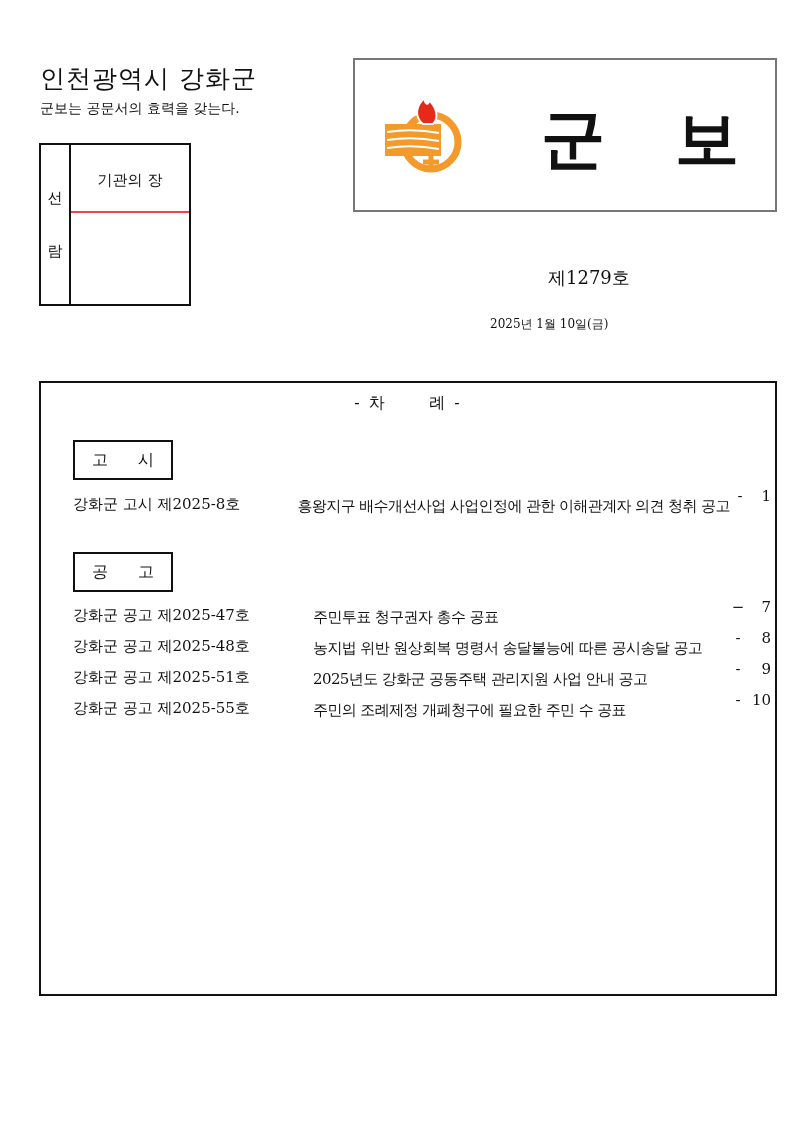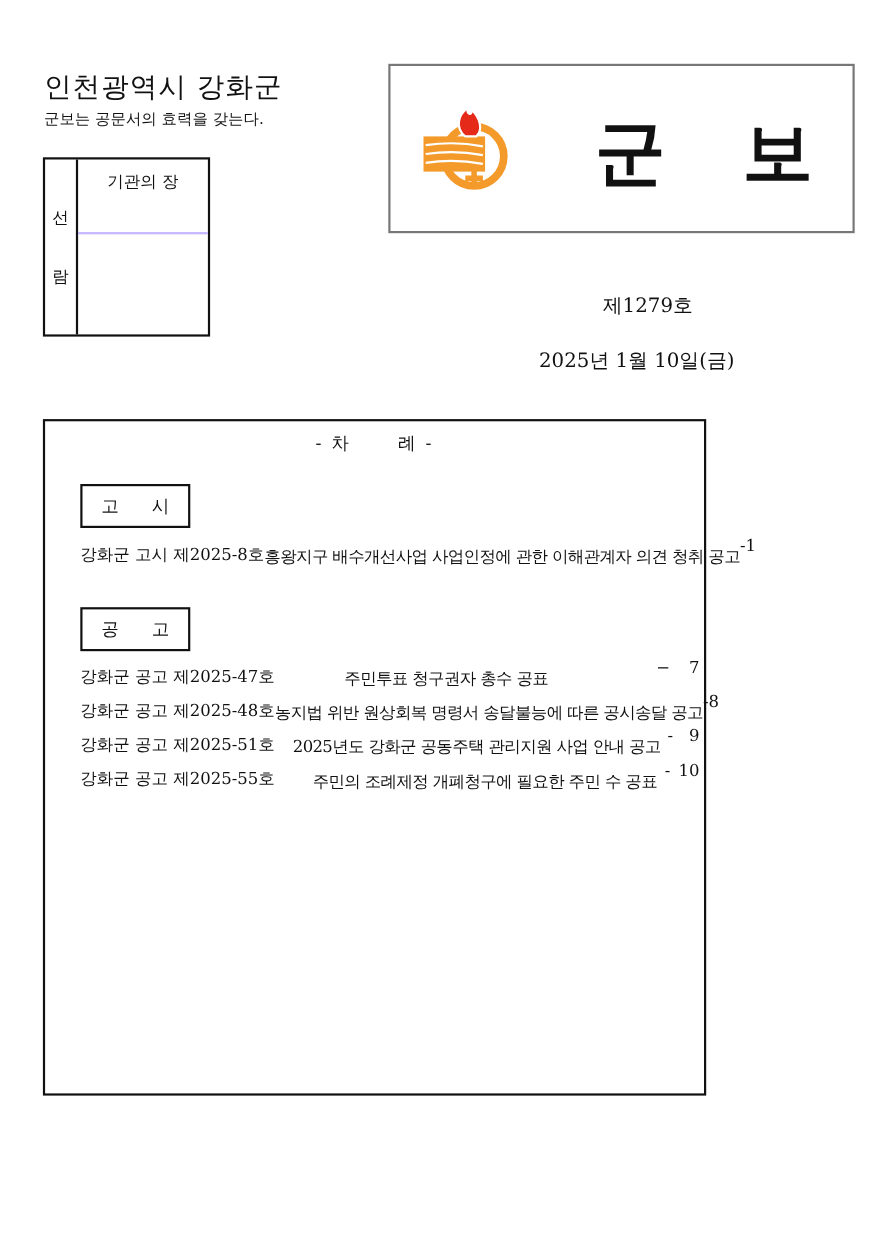--- a/index.html
+++ b/index.html
@@ -4,28 +4,28 @@
 <style>
   html, body { margin:0; padding:0; background:#fff; }
   body { width:800px; height:1130px; position:relative; overflow:hidden; color:#111;
          font-family:"DejaVu Serif","Liberation Serif",serif; }
   .abs { position:absolute; }
   .org-name { left:40px; top:62px; font-family:"DejaVu Sans","Liberation Sans",sans-serif; font-weight:normal; font-size:25px; letter-spacing:1px; }
   .org-sub { left:40px; top:100px; font-family:"DejaVu Sans","Liberation Sans",sans-serif; font-size:14px; }
   .review { left:39px; top:143px; width:152px; height:163px; border:2px solid #111; box-sizing:border-box; }
   .review .side { position:absolute; left:0; top:0; width:30px; height:100%; border-right:2px solid #111; box-sizing:border-box;
                   display:flex; flex-direction:column; align-items:center; justify-content:center; gap:34px; font-family:"DejaVu Sans",sans-serif; font-size:15px; }
-  .review .head { position:absolute; left:30px; top:0; right:0; height:68px; border-bottom:2px solid #c4b5fd; box-sizing:border-box;
-                  display:flex; align-items:flex-start; justify-content:center; padding-top:11px; font-family:"DejaVu Sans",sans-serif; font-size:15px; }
+  .review .head { position:absolute; left:30px; top:0; right:0; height:68px; border-bottom:2px solid #ef4444; box-sizing:border-box;
+                  display:flex; align-items:flex-start; justify-content:center; padding-top:26px; font-family:"DejaVu Sans",sans-serif; font-size:15px; }
   .masthead { left:353px; top:58px; width:424px; height:154px; border:2px solid #777; box-sizing:border-box; }
   .mast-title { position:absolute; top:36px; font-family:"DejaVu Sans",sans-serif; font-weight:bold; font-size:64px; }
   .logo { position:absolute; left:28px; top:30px; width:84px; height:84px; }
   .issue-no { left:548px; top:266px; font-size:18px; }
-  .issue-date { left:490px; top:316px; font-size:18px; }
-  .toc { left:39px; top:381px; width:603px; height:615px; border:2px solid #111; box-sizing:border-box; }
+  .issue-date { left:490px; top:316px; font-size:12px; }
+  .toc { left:39px; top:381px; width:738px; height:615px; border:2px solid #111; box-sizing:border-box; }
   .toc-title { position:absolute; left:0; right:0; top:10px; text-align:center; font-size:16px; letter-spacing:2px; }
   .section-box { position:absolute; left:32px; width:100px; height:40px; border:2px solid #111; box-sizing:border-box;
                  display:flex; align-items:center; justify-content:center; gap:30px; font-family:"DejaVu Sans",sans-serif; font-size:16px; }
   .row { position:absolute; left:32px; right:4px; height:24px; font-size:15px; display:flex; align-items:center; }
   .row .num { width:240px; white-space:nowrap;margin-top:17px; }
   .row .ttl { flex:1; white-space:nowrap; letter-spacing:-0.6px;margin-top:20px; }
   .row .dash { width:22px; text-align:center; }
   .row .pg { width:22px; text-align:right; }
 </style>
 </head>

